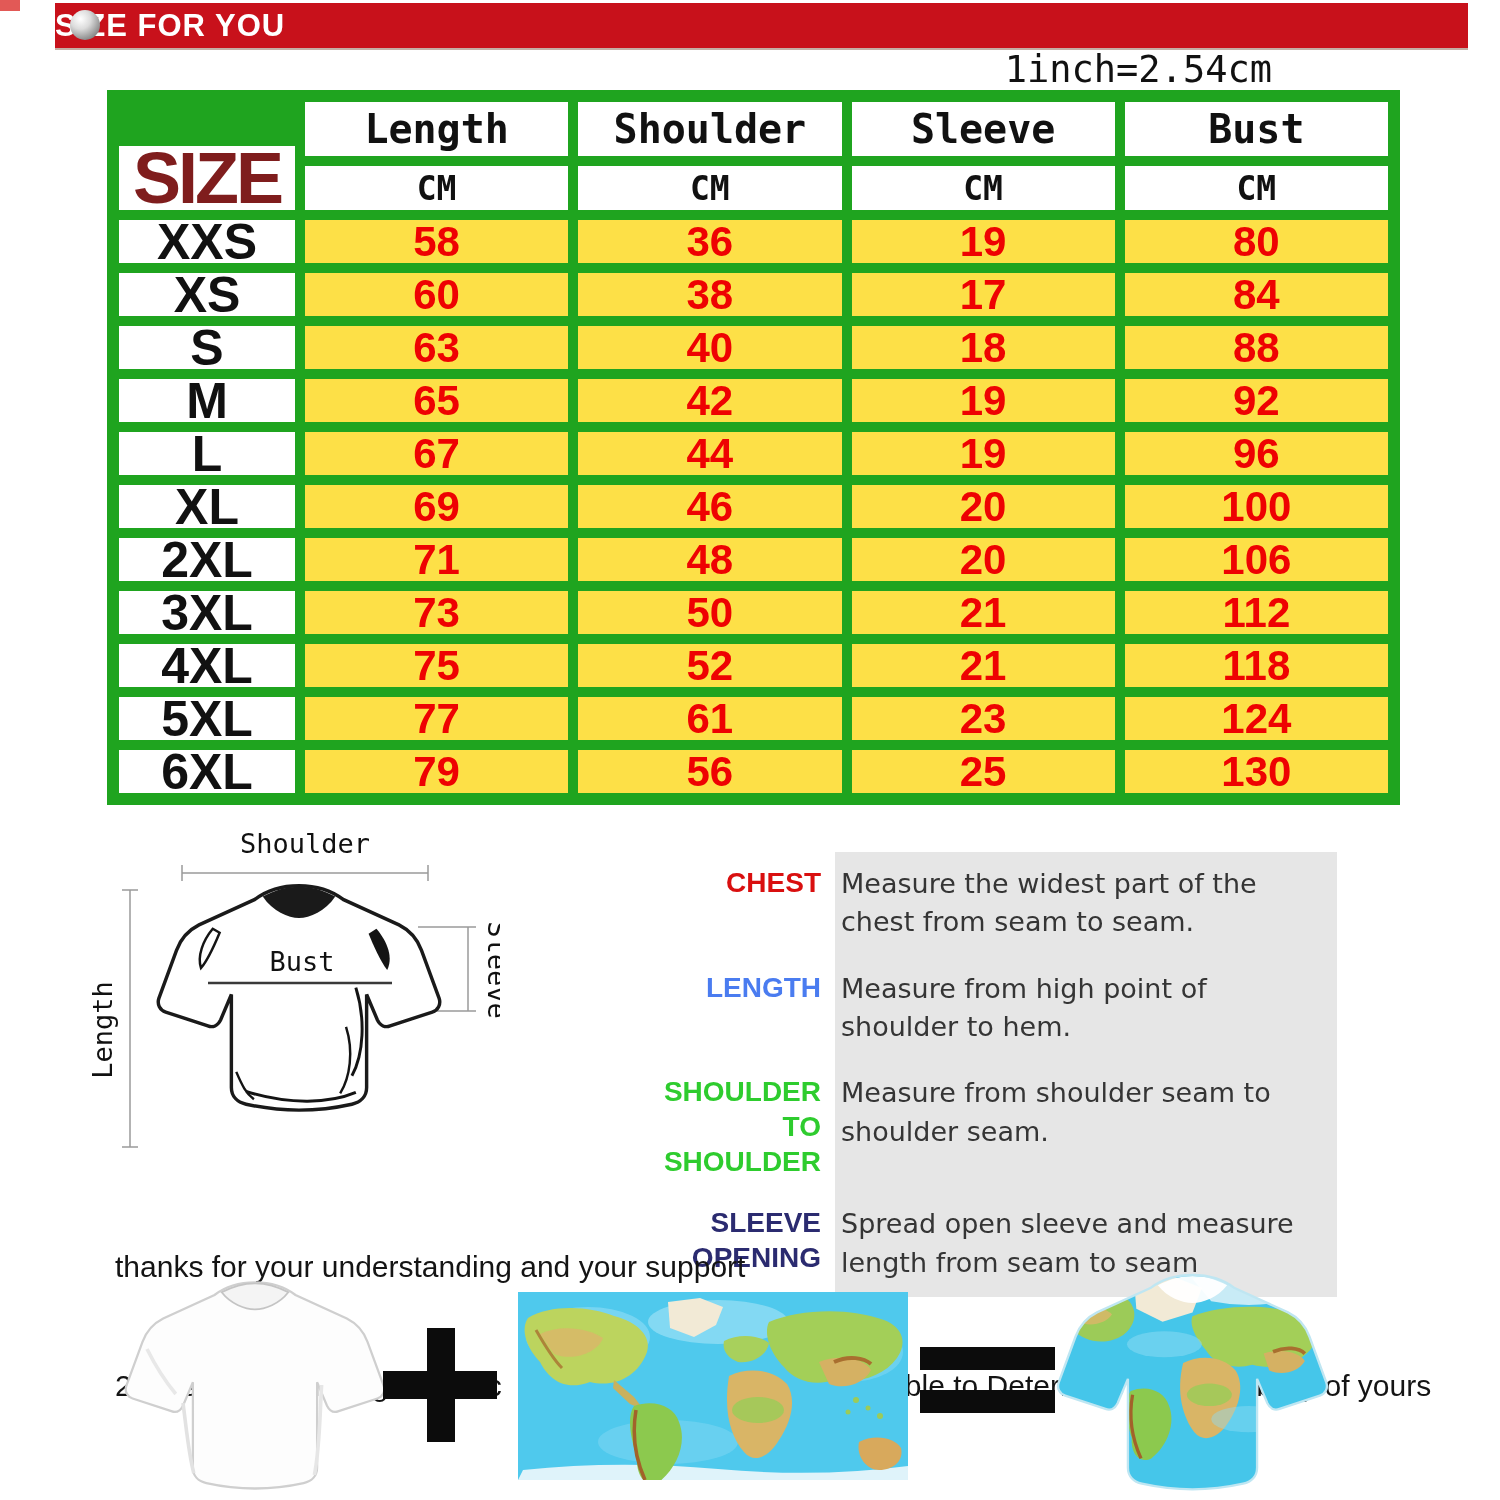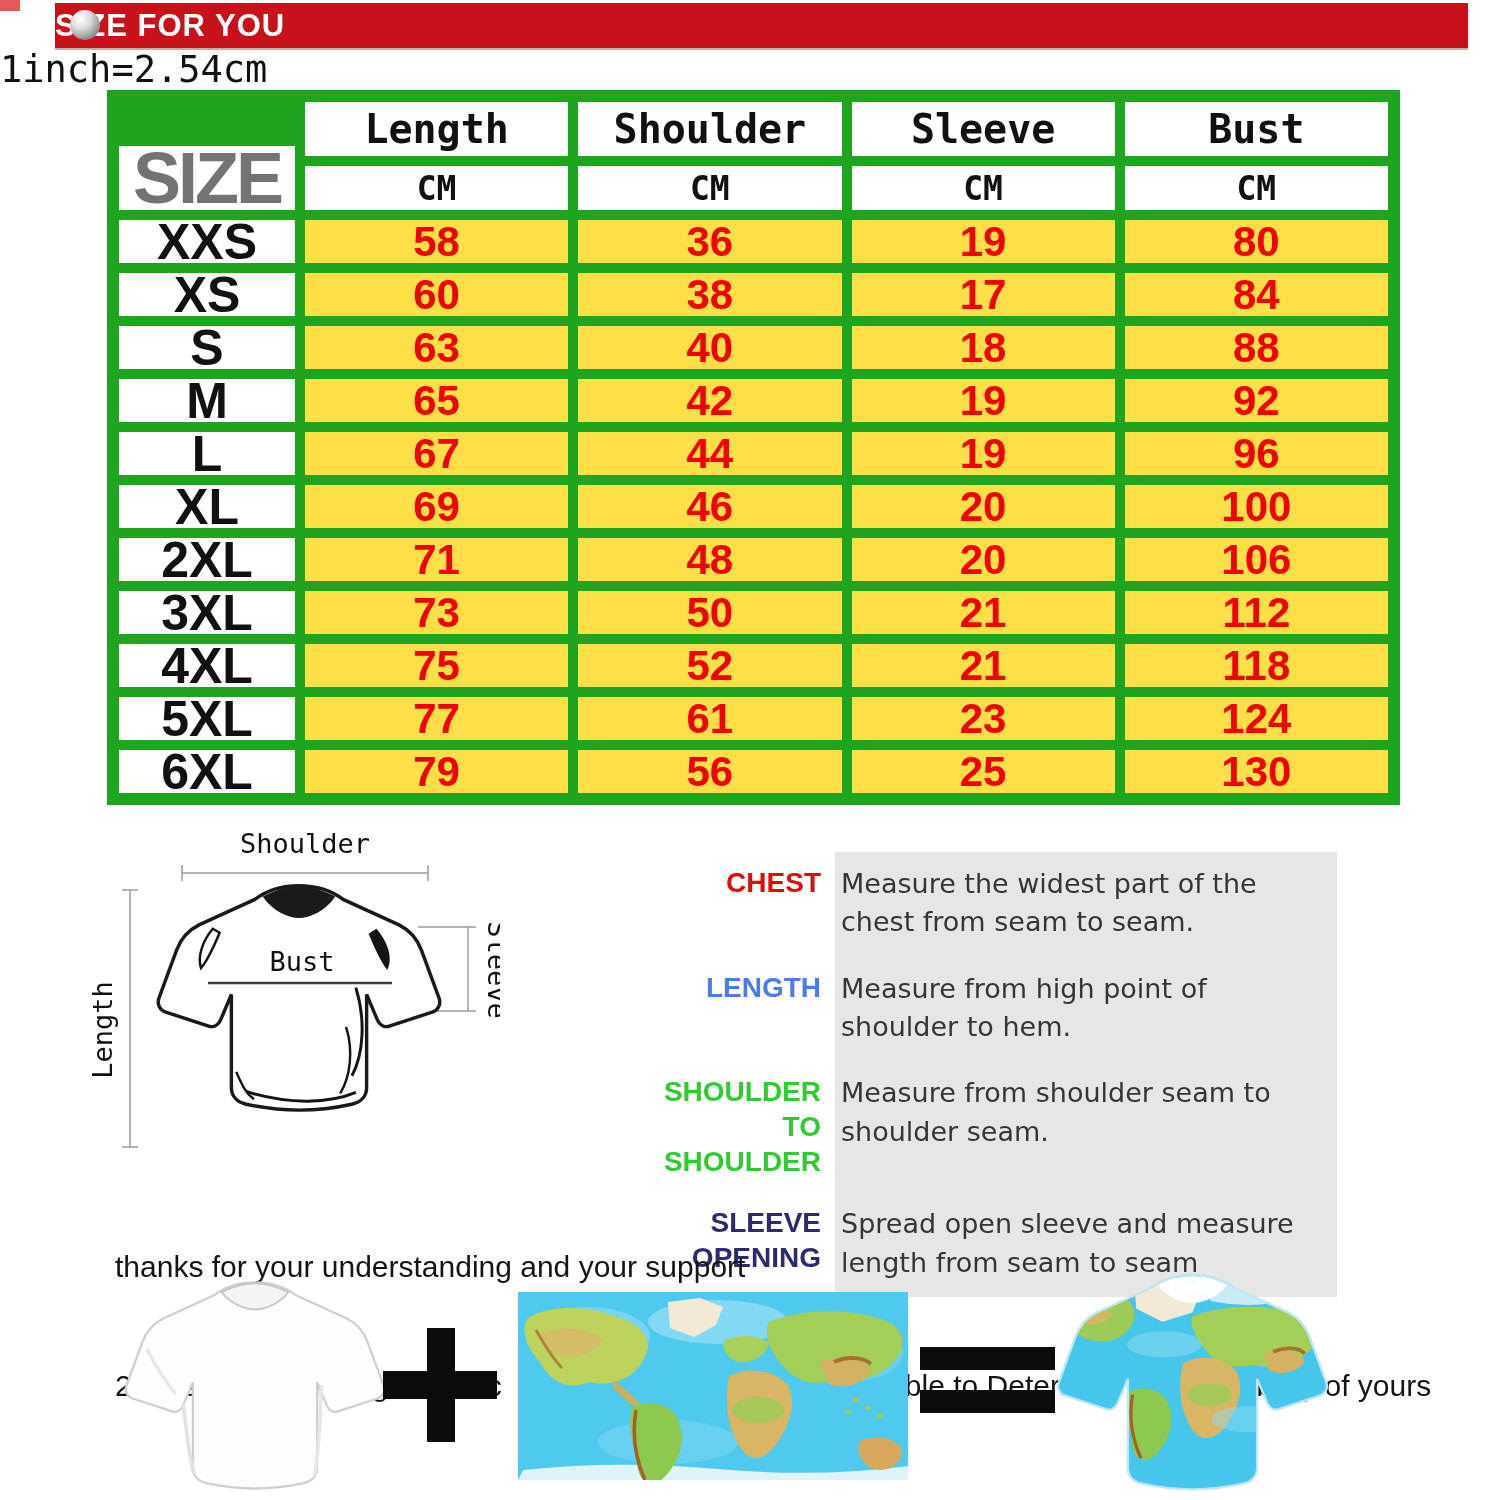--- a/index.html
+++ b/index.html
@@ -7,30 +7,30 @@
           font-family:"Liberation Sans",sans-serif;}
 
   
   .corner-mark{position:absolute;left:0;top:0;width:20px;height:11px;background:#e25956;}
   .banner{position:absolute;left:55px;top:3px;width:1413px;height:45px;background:#c8111b;
           display:flex;align-items:center;box-shadow:0 2px 0 rgba(125,75,55,.45);}
   .grommet{position:absolute;left:15px;top:7px;width:30px;height:30px;border-radius:50%;
            background:radial-gradient(circle at 35% 30%,#ffffff 0%,#dcdcdc 35%,#8a8a8a 75%,#6f6f6f 100%);}
   .banner-title{color:#fff;font-weight:bold;font-size:31px;letter-spacing:1px;}
 
-  .conversion{position:absolute;left:0;top:48px;width:1244px;text-align:left;
-              font-family:"DejaVu Sans Mono",monospace;font-size:37px;color:#111;}
+  .conversion{position:absolute;left:0;top:48px;width:1244px;text-align:right;
+              font-family:"DejaVu Sans Mono",monospace;font-size:37px;color:#111;padding-left:28px;}
 
   
   .size-table{position:absolute;left:107px;top:90px;width:1293px;background:#1fa41f;
               padding:12px;box-sizing:border-box;display:grid;
               grid-template-columns:176px 1fr 1fr 1fr 1fr;
               grid-template-rows:54px 44px repeat(11,43px);gap:10px;}
   .size-cell{grid-row:1 / span 2;grid-column:1;background:#fff;display:flex;align-items:center;
-             justify-content:center;font-weight:bold;font-size:72px;letter-spacing:-3px;color:#737373;margin-top:44px;}
+             justify-content:center;font-weight:bold;font-size:72px;letter-spacing:-3px;color:#7f1d1d;margin-top:44px;}
   .hcell{background:#fff;display:flex;align-items:center;justify-content:center;
          font-family:"DejaVu Sans Mono",monospace;font-weight:bold;font-size:40px;color:#111;}
   .ucell{background:#fff;display:flex;align-items:center;justify-content:center;
          font-family:"DejaVu Sans Mono",monospace;font-weight:bold;font-size:33px;color:#111;}
   .slabel{background:#fff;display:flex;align-items:center;justify-content:center;
           font-weight:bold;font-size:50px;line-height:.8;color:#111;overflow:visible;}
   .dval{background:#fde047;display:flex;align-items:center;justify-content:center;
         color:#ee0202;font-weight:bold;font-size:42px;}
 
   

